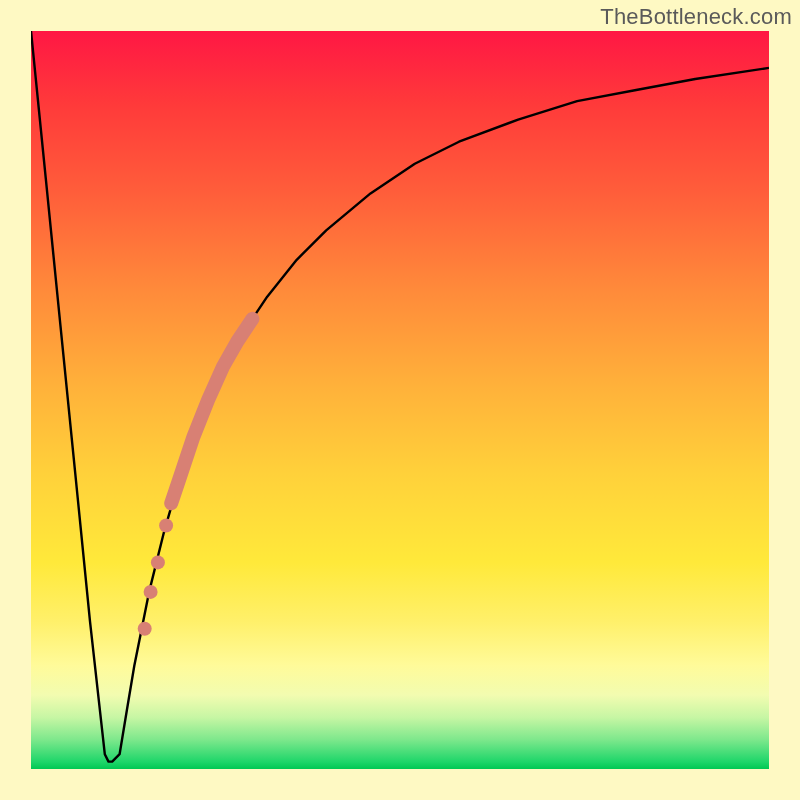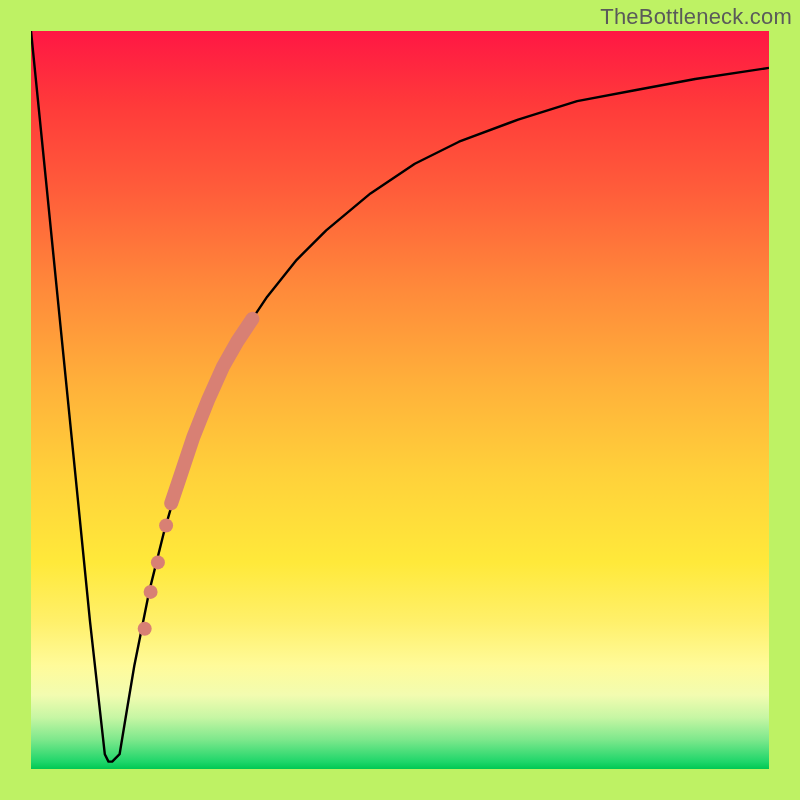--- a/index.html
+++ b/index.html
@@ -7,21 +7,21 @@
     padding: 0;
     width: 800px;
     height: 800px;
     overflow: hidden;
     background: #fff;
   }
   .frame {
     position: absolute;
     left: 0; top: 0;
     width: 800px; height: 800px;
-    background: #bef264;
+    background: #fef9c3;
   }
   .plot-area {
     position: absolute;
     left: 31px;
     top: 31px;
     width: 738px;
     height: 738px;
     overflow: hidden;
     background: linear-gradient(to bottom,
       #ff1744 0%,

